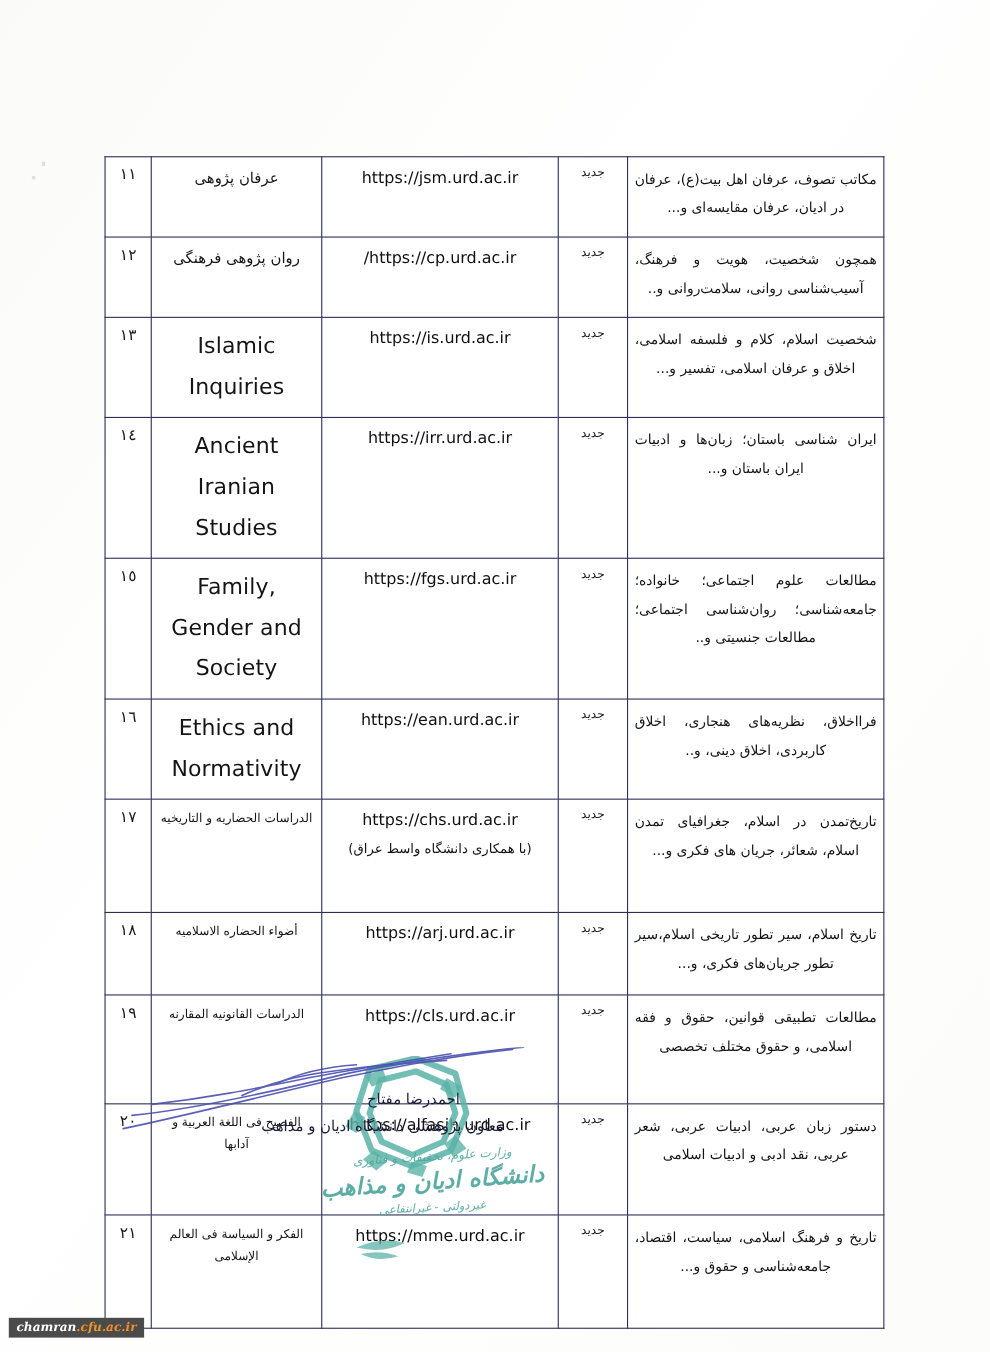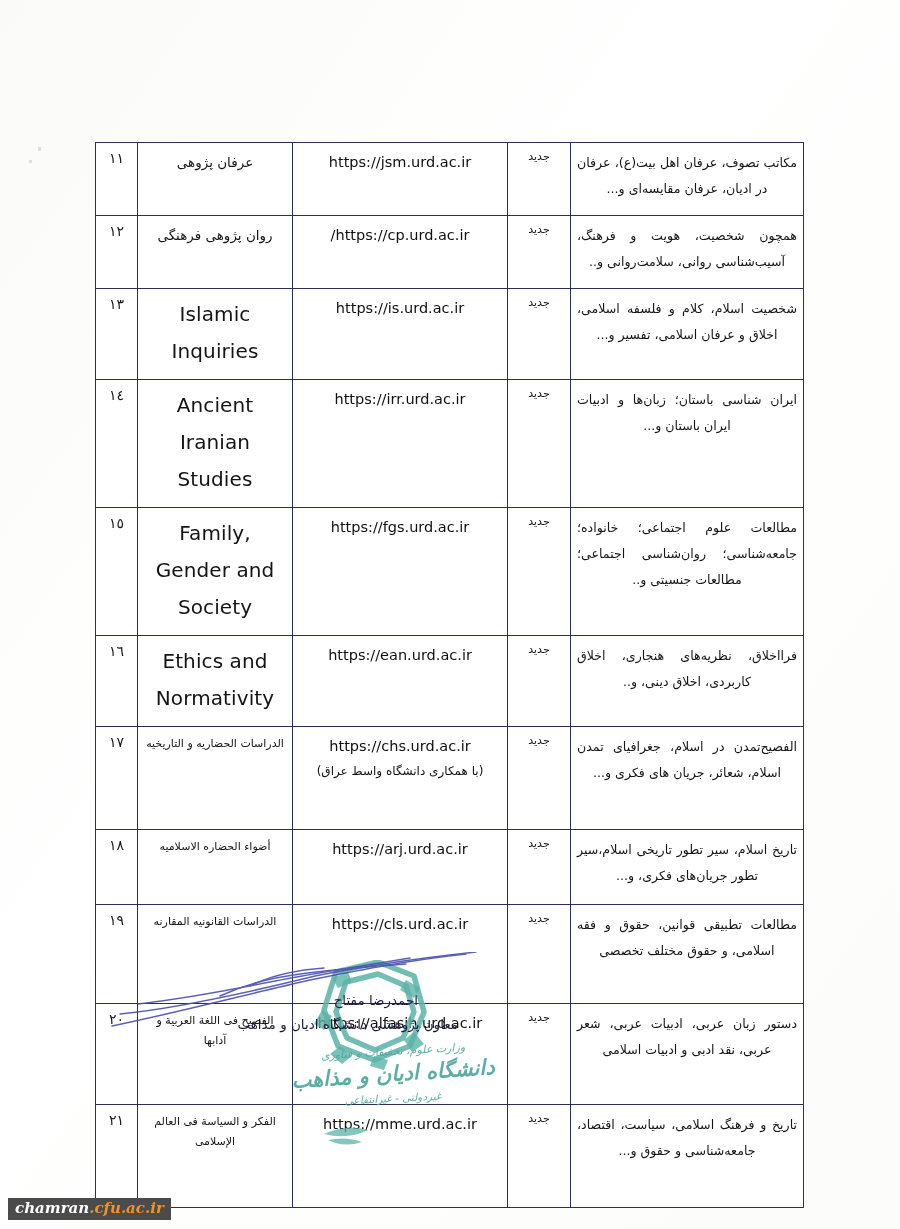--- a/index.html
+++ b/index.html
@@ -217,21 +217,21 @@
   .watermark {
     position: absolute;
     left: 8px;
     top: 1198px;
     background: #4b4b4b;
     padding: 3px 7px 4px 7px;
     direction: ltr;
     font-family: "DejaVu Serif", "Liberation Serif", serif;
     font-style: italic;
     font-weight: bold;
-    font-size: 15px;
+    font-size: 11px;
     line-height: 1;
     z-index: 6;
   }
   .wm-a { color: #ffffff; }
   .wm-b { color: #f0922b; }
 </style>
 </head>
 <body>
 
 <div class="page">
@@ -295,21 +295,21 @@
 
         <tr class="r16">
           <td class="desc">فرااخلاق، نظریه‌های هنجاری، اخلاق کاربردی، اخلاق دینی، و..</td>
           <td class="status">جدید</td>
           <td class="url"><span>https://ean.urd.ac.ir</span></td>
           <td class="title latin">Ethics and Normativity</td>
           <td class="num">١٦</td>
         </tr>
 
         <tr class="r17">
-          <td class="desc">الفصیح‌تمدن در اسلام، جغرافیای تمدن اسلام، شعائر، جریان های فکری و...</td>
+          <td class="desc">تاریخ‌تمدن در اسلام، جغرافیای تمدن اسلام، شعائر، جریان های فکری و...</td>
           <td class="status">جدید</td>
           <td class="url">
             <span>https://chs.urd.ac.ir</span>
             <span class="note">(با همکاری دانشگاه واسط عراق)</span>
           </td>
           <td class="title arabic">الدراسات الحضاریه و التاریخیه</td>
           <td class="num">١٧</td>
         </tr>
 
         <tr class="r18">

